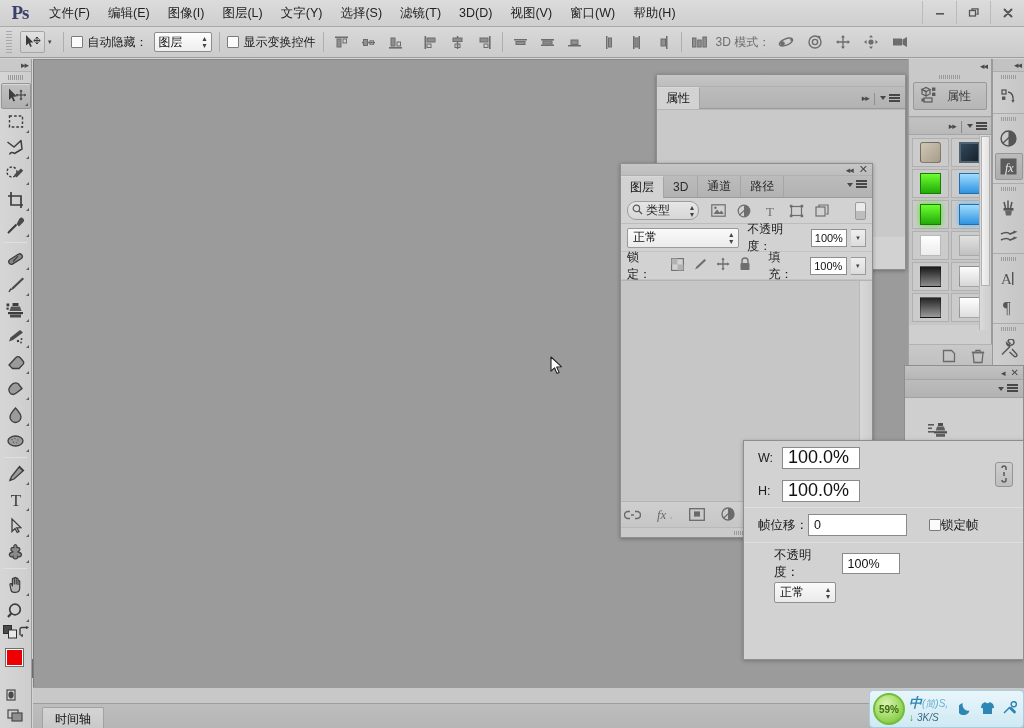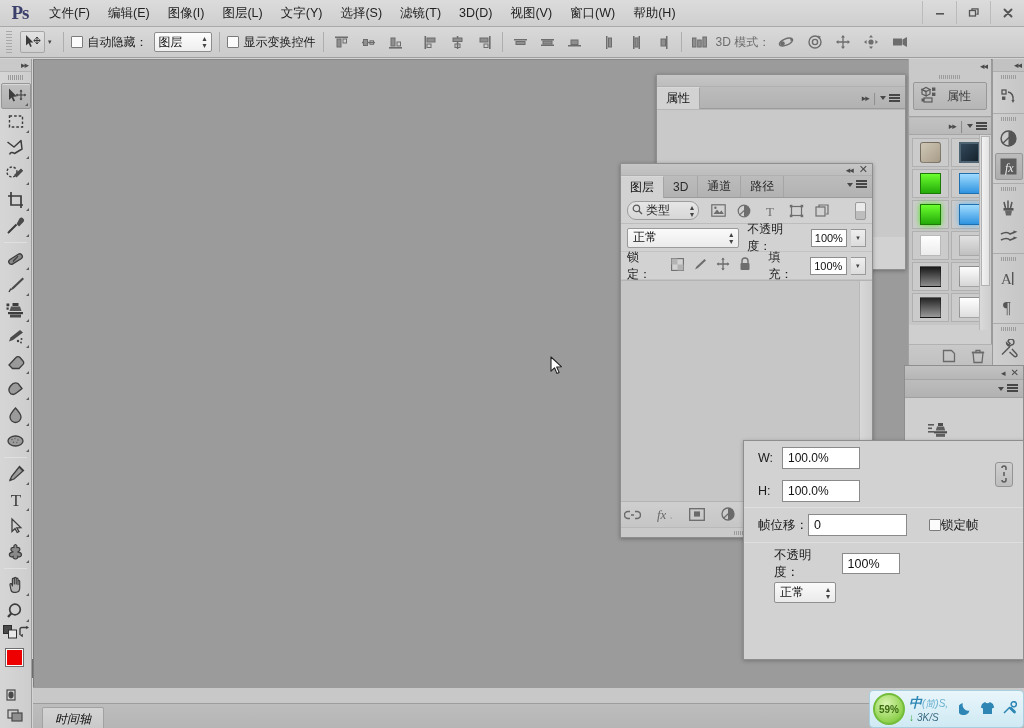--- a/index.html
+++ b/index.html
@@ -132,21 +132,21 @@
   }
   .cursor-arrow{ position:absolute;left:516px;top:296px; }
 
   
   .bottombar{
     position:absolute;left:33px;top:687px;width:991px;height:41px;
     background:#c8c8c8;border-top:1px solid #9c9c9c;
   }
   .tl-tabstrip{
     position:absolute;left:0;top:15px;width:991px;height:26px;
-    background:linear-gradient(#bdbdbd,#b5b5b5);border-top:1px solid #9d9d9d;font-style:italic;
+    background:linear-gradient(#bdbdbd,#b5b5b5);border-top:1px solid #9d9d9d;
   }
   .tl-tab{
     position:absolute;left:9px;top:3px;height:23px;padding:0 12px;
     background:linear-gradient(#d4d4d4,#c8c8c8);
     border:1px solid #a2a2a2;border-bottom:none;border-radius:2px 2px 0 0;
     display:flex;align-items:center;font-size:12px;color:#111;
   }
 
   
   .panel{
@@ -317,21 +317,21 @@
 
   
   #xformPanel{
     position:absolute;left:743px;top:440px;width:281px;height:220px;
     background:#d2d2d2;border:1px solid #8e8e8e;box-shadow:0 1px 4px rgba(0,0,0,.25);
   }
   .xf-row{ display:flex;align-items:center;height:33px;padding-left:14px;gap:6px;}
   .xf-label{ font-size:12.5px;color:#1a1a1a;width:18px;}
   .xf-input{
     height:22px;width:78px;background:#fff;border:1px solid #8a8a8a;
-    display:flex;align-items:center;padding-left:5px;font-size:12px;color:#111;
+    display:flex;align-items:center;padding-left:5px;font-size:18px;color:#111;
   }
   .linkbtn{
     width:18px;height:25px;background:linear-gradient(#cfcfcf,#bdbdbd);
     border:1px solid #949494;border-radius:3px;display:flex;align-items:center;justify-content:center;
     margin-left:8px;
   }
   .xf-sep{ height:1px;background:#b4b4b4;border-bottom:1px solid #dedede;}
   .frame-row{ display:flex;align-items:center;height:34px;padding-left:14px;gap:0;}
   .frame-input{
     height:22px;width:99px;background:#fff;border:1px solid #8a8a8a;

